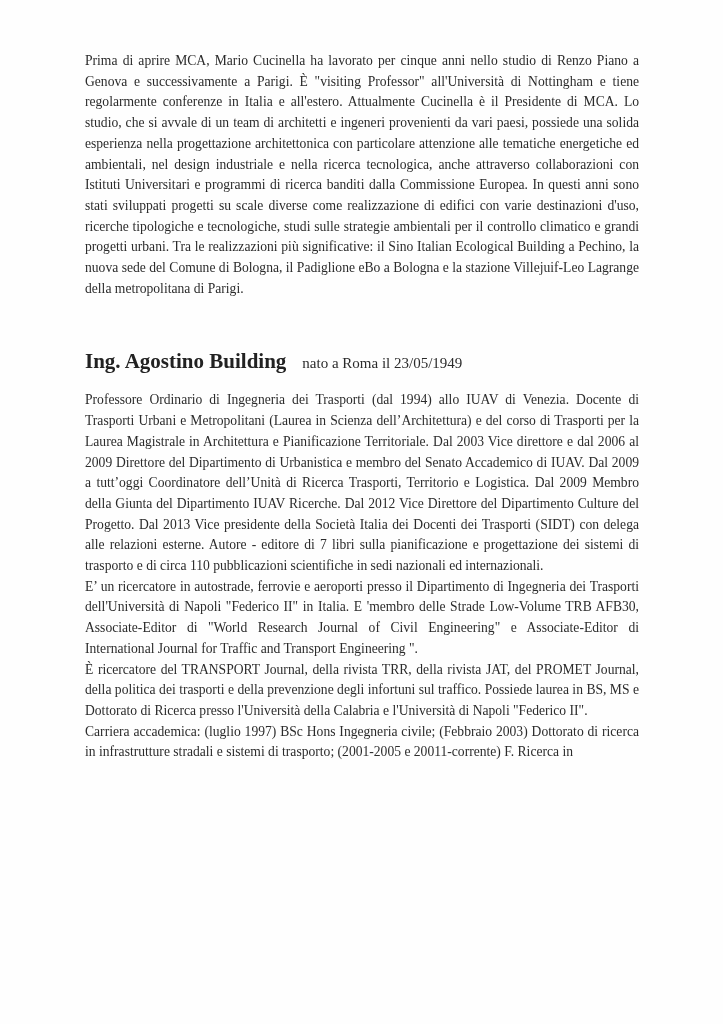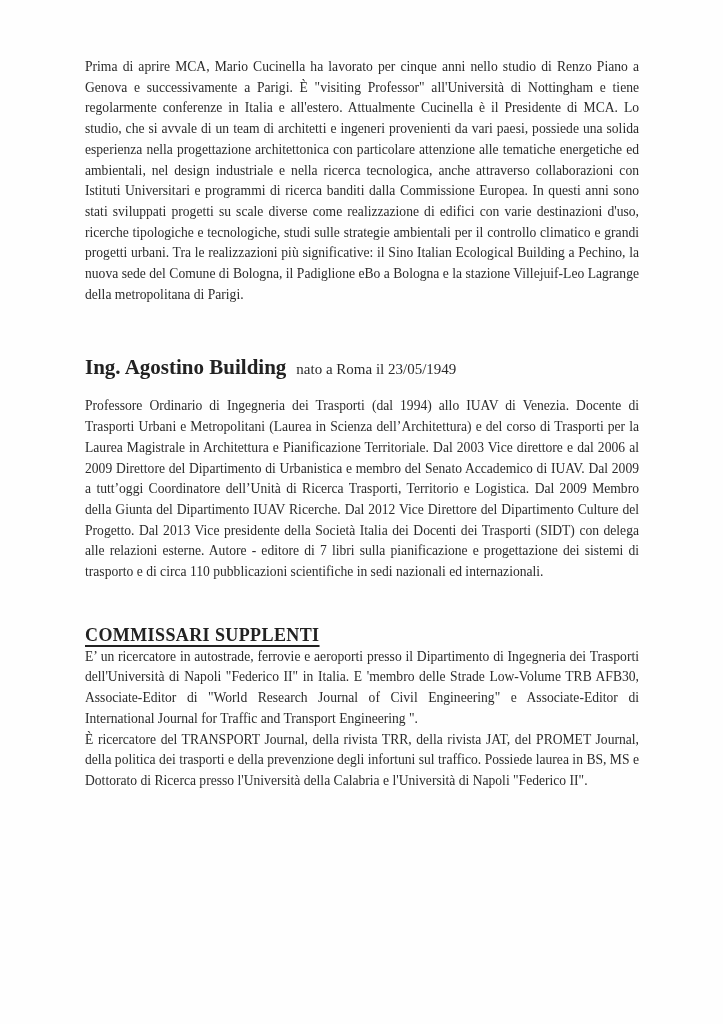--- a/index.html
+++ b/index.html
@@ -12,40 +12,40 @@
     width: 723px;
     height: 1024px;
     background: #fefefe;
     font-family: "Liberation Serif", "DejaVu Serif", serif;
     color: #2b2b2b;
     overflow: hidden;
   }
   .content {
     position: absolute;
     left: 85px;
-    top: 57px;
+    top: 51px;
     width: 554px;
   }
   p.body {
     margin: 0;
     text-align: justify;
     font-size: 13.6px;
     line-height: 20.7px;
   }
   .person-heading {
     margin: 49px 0 14px 0;
     font-weight: bold;
     font-size: 21px;
     line-height: 26px;
     color: #222222;
   }
   .person-heading .person-birth {
     font-weight: normal;
     font-size: 15px;
-    margin-left: 10px;
+    margin-left: 16px;
     color: #2b2b2b;
   }
   .person-heading.deluca {
     margin-top: 46px;
     margin-bottom: 5px;
   }
   .section-heading {
     margin: 40px 0 0 0;
     font-size: 18px;
     font-weight: bold;
@@ -65,20 +65,20 @@
 
 <div class="page">
   <div class="content">
 
     <p class="body">Prima di aprire MCA, Mario Cucinella ha lavorato per cinque anni nello studio di Renzo Piano a Genova e successivamente a Parigi. È "visiting Professor" all'Università di Nottingham e tiene regolarmente conferenze in Italia e all'estero. Attualmente Cucinella è il Presidente di MCA. Lo studio, che si avvale di un team di architetti e ingeneri provenienti da vari paesi, possiede una solida esperienza nella progettazione architettonica con particolare attenzione alle tematiche energetiche ed ambientali, nel design industriale e nella ricerca tecnologica, anche attraverso collaborazioni con Istituti Universitari e programmi di ricerca banditi dalla Commissione Europea. In questi anni sono stati sviluppati progetti su scale diverse come realizzazione di edifici con varie destinazioni d'uso, ricerche tipologiche e tecnologiche, studi sulle strategie ambientali per il controllo climatico e grandi progetti urbani. Tra le realizzazioni più significative: il Sino Italian Ecological Building a Pechino, la nuova sede del Comune di Bologna, il Padiglione eBo a Bologna e la stazione Villejuif-Leo Lagrange della metropolitana di Parigi.</p>
 
     <h2 class="person-heading"><span class="person-name">Ing. Agostino Building</span><span class="person-birth">nato a Roma il 23/05/1949</span></h2>
 
     <p class="body"><span>Professore Ordinario di Ingegneria dei Trasporti (dal 1994) allo IUAV di Venezia. Docente di Trasporti Urbani e Metropolitani (Laurea in Scienza dell’Architettura) e del corso di Trasporti per la Laurea Magistrale in Architettura e Pianificazione Territoriale. Dal 2003 Vice direttore e dal 2006 al 2009 Direttore del Dipartimento di Urbanistica e membro del Senato Accademico di IUAV. Dal 2009 a tutt’oggi Coordinatore dell’Unità di Ricerca </span><span class="italic-seg">Trasporti, Territorio e Logistica</span><span>. Dal 2009 Membro della Giunta del Dipartimento IUAV Ricerche. Dal 2012 Vice Direttore del Dipartimento Culture del Progetto. Dal 2013 Vice presidente della Società Italia dei Docenti dei Trasporti (SIDT) con delega alle relazioni esterne. Autore - editore di 7 libri sulla pianificazione e progettazione dei sistemi di trasporto e di circa 110 pubblicazioni scientifiche in sedi nazionali ed internazionali.</span></p>
 
-    <h1 class="section-heading"><span>COMMISSARI SUPPLENTI</span></h1>
 
 
     <p class="body">E’ un ricercatore in autostrade, ferrovie e aeroporti presso il Dipartimento di Ingegneria dei Trasporti dell'Università di Napoli "Federico II" in Italia. E 'membro delle Strade Low-Volume TRB AFB30, Associate-Editor di "World Research Journal of Civil Engineering" e Associate-Editor di International Journal for Traffic and Transport Engineering ".</p>
     <p class="body">È ricercatore del TRANSPORT Journal, della rivista TRR, della rivista JAT, del PROMET Journal, della politica dei trasporti e della prevenzione degli infortuni sul traffico. Possiede laurea in BS, MS e Dottorato di Ricerca presso l'Università della Calabria e l'Università di Napoli "Federico II".</p>
+    <p class="body">Carriera accademica: (luglio 1997) BSc Hons Ingegneria civile; (Febbraio 2003) Dottorato di ricerca in infrastrutture stradali e sistemi di trasporto; (2001-2005 e 20011-corrente) F. Ricerca in</p>
 
   </div>
 </div>
 
 </body></html>

